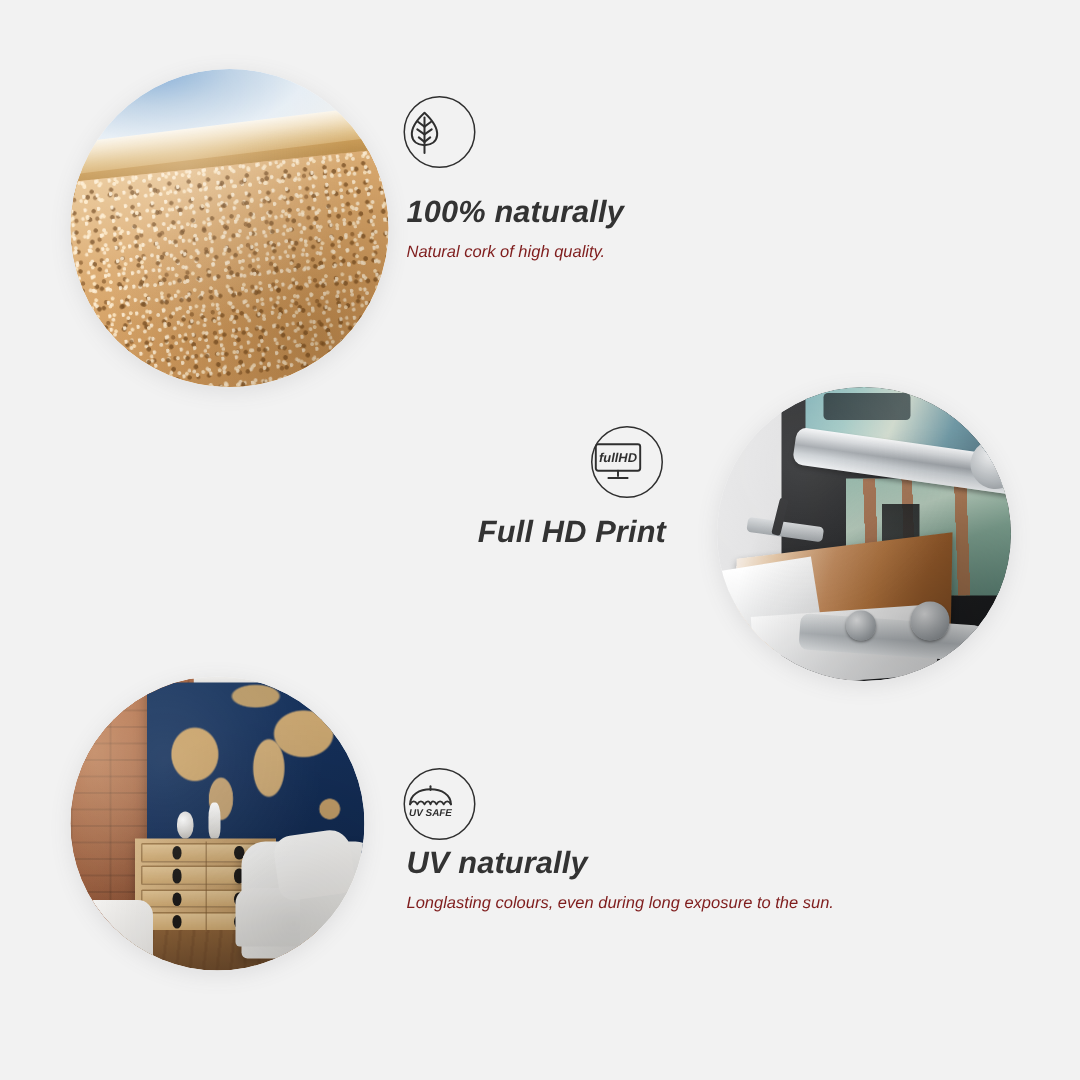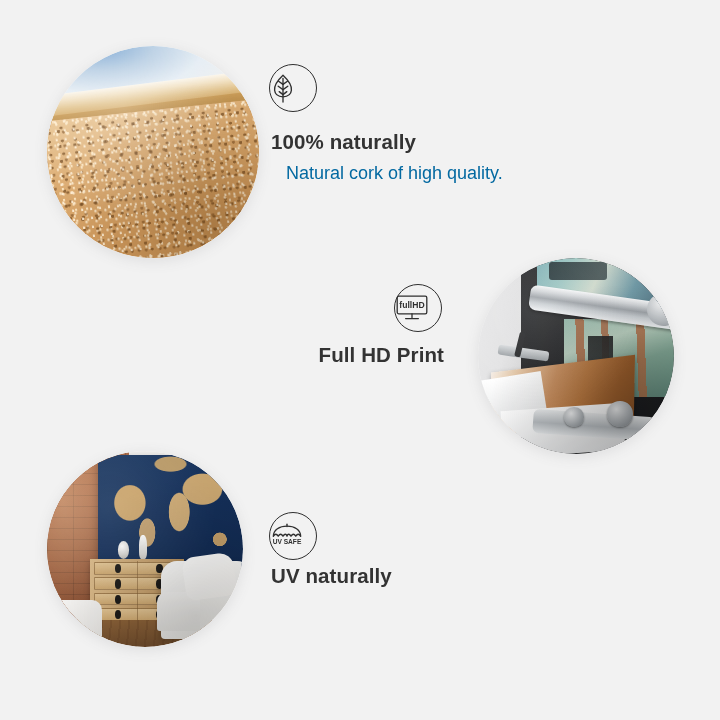--- a/index.html
+++ b/index.html
@@ -15,20 +15,21 @@
     background: #f2f2f2;
     font-family: "Liberation Sans", sans-serif;
     -webkit-font-smoothing: antialiased;
   }
 
   .infographic {
     position: relative;
     width: 663px;
     height: 720px;
     background: #f2f2f2;
+    font-style: italic;
   }
 
   
   .photo {
     position: absolute;
     border-radius: 50%;
     overflow: hidden;
     box-shadow: 0 3px 14px rgba(90,90,100,0.13);
   }
   .photo-inner {
@@ -234,26 +235,25 @@
   .txt { position: absolute; }
   .f-title {
     font-size: 20.5px;
     font-weight: bold;
     color: #333333;
     letter-spacing: .1px;
     line-height: 1.15;
     white-space: nowrap;
   }
   .f-desc {
-    font-size: 18px;
+    font-size: 11px;
     font-weight: normal;
-    color: #0369a1;
+    color: #7f1d1d;
     line-height: 1.42;
     margin-top: 7px;
-    margin-left: 15px;
   }
   .align-right { text-align: right; }
   .align-left  { text-align: left; }
 
   
   #f1-icon  { left: 269px; top: 64px; }
   #f1-text  { left: 271px; top: 130px; width: 300px; }
 
   
   #f2-icon  { left: 394px; top: 284px; }
@@ -369,15 +369,16 @@
       <path d="M3.4 15.2 C3.4 8.8 9.5 5.2 17 5.2 C24.5 5.2 30.6 8.8 30.6 15.2"></path>
       <path d="M3.4 15.2 C5.0 12.6 6.6 12.6 8.2 15.2 C9.8 12.6 11.4 12.6 13.0 15.2
                C14.6 12.6 16.2 12.6 17 15.2 C17.8 12.6 19.4 12.6 21.0 15.2
                C22.6 12.6 24.2 12.6 25.8 15.2 C27.4 12.6 29.0 12.6 30.6 15.2"></path>
       <text x="17" y="22.8" font-family="'Liberation Sans', sans-serif" font-size="6.6" font-weight="bold" fill="#2f2f2f" stroke="none" text-anchor="middle">UV SAFE</text>
     </svg>
   </div>
 
   <div class="txt align-left" id="f3-text">
     <div class="f-title">UV naturally</div>
+    <div class="f-desc">Longlasting colours, even during long exposure to the sun.</div>
   </div>
 
 </div>
 
 </body></html>

